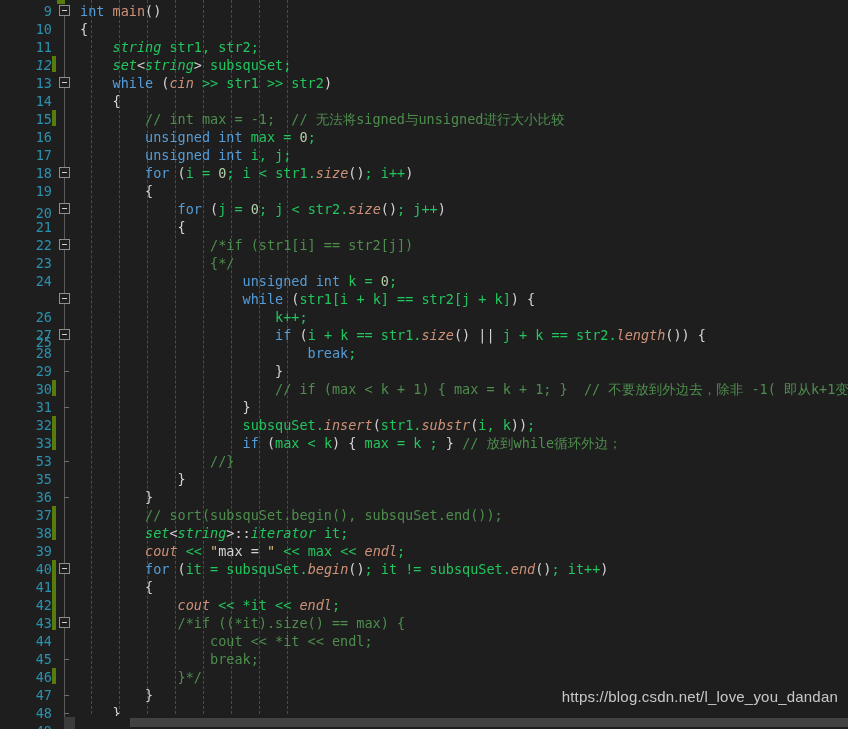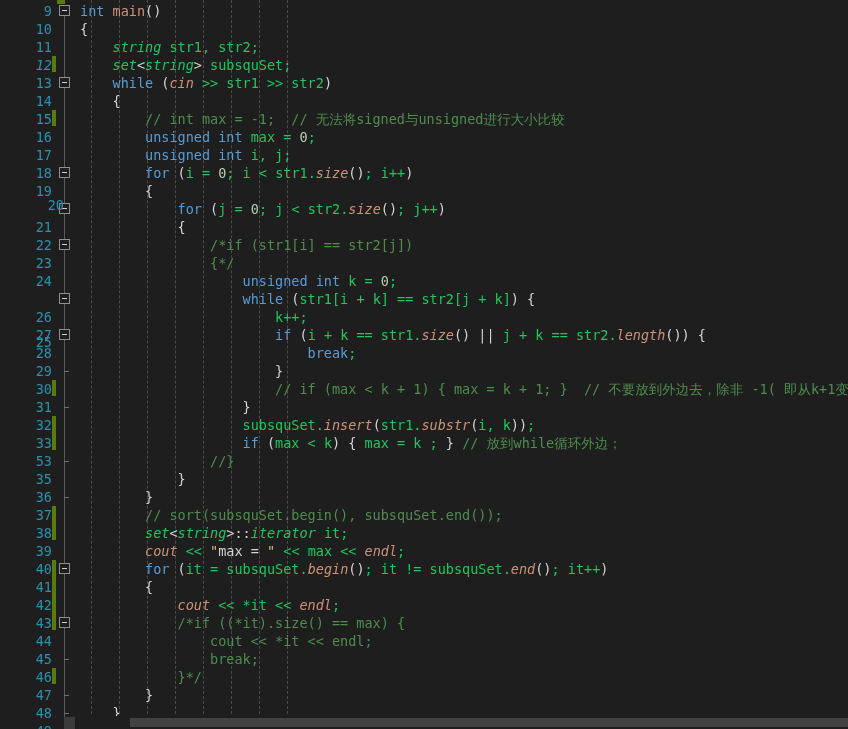--- a/index.html
+++ b/index.html
@@ -199,21 +199,21 @@
       <div class="linenum" style="top: 20px;">10</div>
       <div class="linenum" style="top: 38px;">11</div>
       <div class="linenum" style="top: 56px; font-style: italic;">12</div>
       <div class="linenum" style="top: 74px;">13</div>
       <div class="linenum" style="top: 92px;">14</div>
       <div class="linenum" style="top: 110px;">15</div>
       <div class="linenum" style="top: 128px;">16</div>
       <div class="linenum" style="top: 146px;">17</div>
       <div class="linenum" style="top: 164px;">18</div>
       <div class="linenum" style="top: 182px;">19</div>
-      <div class="linenum" style="top: 196px; padding-left: 12px;">20</div>
+      <div class="linenum" style="top: 204px;">20</div>
       <div class="linenum" style="top: 218px;">21</div>
       <div class="linenum" style="top: 236px;">22</div>
       <div class="linenum" style="top: 254px;">23</div>
       <div class="linenum" style="top: 272px;">24</div>
       <div class="linenum" style="top: 298px; margin-top: 35px;">25</div>
       <div class="linenum" style="top: 308px;">26</div>
       <div class="linenum" style="top: 326px;">27</div>
       <div class="linenum" style="top: 344px;">28</div>
       <div class="linenum" style="top: 362px;">29</div>
       <div class="linenum" style="top: 380px;">30</div>
@@ -233,19 +233,20 @@
       <div class="linenum" style="top: 632px;">44</div>
       <div class="linenum" style="top: 650px;">45</div>
       <div class="linenum" style="top: 668px;">46</div>
       <div class="linenum" style="top: 686px;">47</div>
       <div class="linenum" style="top: 704px;">48</div>
       <div class="linenum" style="top: 722px;">49</div>
     </div>
 
   <div class="code"><div class="guide" style="left: 17px;"></div><div class="guide" style="left: 45px;"></div><div class="guide" style="left: 73px;"></div><div class="guide" style="left: 101px;"></div><div class="guide" style="left: 129px;"></div><div class="guide" style="left: 157px;"></div><div class="guide" style="left: 185px;"></div><div class="guide" style="left: 213px;"></div><div class="line" style="position: absolute; top: 2px; left: 0px;"><span></span><span class="kw">int</span><span class="id"> </span><span class="mainfn">main</span><span class="punc">()</span></div><div class="line" style="position: absolute; top: 20px; left: 0px;"><span></span><span class="brace">{</span></div><div class="line" style="position: absolute; top: 38px; left: 0px;"><span>    </span><span class="typ">string</span><span class="id"> str1, str2;</span></div><div class="line" style="position: absolute; top: 56px; left: 0px;"><span>    </span><span class="typ">set</span><span class="punc">&lt;</span><span class="typ">string</span><span class="punc">&gt;</span><span class="id"> subsquSet;</span></div><div class="line" style="position: absolute; top: 74px; left: 0px;"><span>    </span><span class="kw">while</span><span class="id"> </span><span class="punc">(</span><span class="fnc">cin</span><span class="id"> &gt;&gt; str1 &gt;&gt; str2</span><span class="punc">)</span></div><div class="line" style="position: absolute; top: 92px; left: 0px;"><span>    </span><span class="brace">{</span></div><div class="line" style="position: absolute; top: 110px; left: 0px;"><span>        </span><span class="cmt">// int max = -1;  // 无法将signed与unsigned进行大小比较</span></div><div class="line" style="position: absolute; top: 128px; left: 0px;"><span>        </span><span class="kw">unsigned int</span><span class="id"> max = </span><span class="num">0</span><span class="id">;</span></div><div class="line" style="position: absolute; top: 146px; left: 0px;"><span>        </span><span class="kw">unsigned int</span><span class="id"> i, j;</span></div><div class="line" style="position: absolute; top: 164px; left: 0px;"><span>        </span><span class="kw">for</span><span class="id"> </span><span class="punc">(</span><span class="id">i = </span><span class="num">0</span><span class="id">; i &lt; str1.</span><span class="fnc">size</span><span class="punc">()</span><span class="id">; i++</span><span class="punc">)</span></div><div class="line" style="position: absolute; top: 182px; left: 0px;"><span>        </span><span class="brace">{</span></div><div class="line" style="position: absolute; top: 200px; left: 0px;"><span>            </span><span class="kw">for</span><span class="id"> </span><span class="punc">(</span><span class="id">j = </span><span class="num">0</span><span class="id">; j &lt; str2.</span><span class="fnc">size</span><span class="punc">()</span><span class="id">; j++</span><span class="punc">)</span></div><div class="line" style="position: absolute; top: 218px; left: 0px;"><span>            </span><span class="brace">{</span></div><div class="line" style="position: absolute; top: 236px; left: 0px;"><span>                </span><span class="cmt">/*if (str1[i] == str2[j])</span></div><div class="line" style="position: absolute; top: 254px; left: 0px;"><span>                </span><span class="cmt">{*/</span></div><div class="line" style="position: absolute; top: 272px; left: 0px;"><span>                    </span><span class="kw">unsigned int</span><span class="id"> k = </span><span class="num">0</span><span class="id">;</span></div><div class="line" style="position: absolute; top: 290px; left: 0px;"><span>                    </span><span class="kw">while</span><span class="id"> </span><span class="punc">(</span><span class="id">str1[i + k] == str2[j + k]</span><span class="punc">)</span><span class="id"> </span><span class="brace">{</span></div><div class="line" style="position: absolute; top: 308px; left: 0px;"><span>                        </span><span class="id">k++;</span></div><div class="line" style="position: absolute; top: 326px; left: 0px;"><span>                        </span><span class="kw">if</span><span class="id"> </span><span class="punc">(</span><span class="id">i + k == str1.</span><span class="fnc">size</span><span class="punc">()</span><span class="id"> </span><span class="punc">||</span><span class="id"> j + k == str2.</span><span class="fnc">length</span><span class="punc">()</span><span class="punc">)</span><span class="id"> </span><span class="brace">{</span></div><div class="line" style="position: absolute; top: 344px; left: 0px;"><span>                            </span><span class="kw">break</span><span class="id">;</span></div><div class="line" style="position: absolute; top: 362px; left: 0px;"><span>                        </span><span class="brace">}</span></div><div class="line" style="position: absolute; top: 380px; left: 0px;"><span>                        </span><span class="cmt">// if (max &lt; k + 1) { max = k + 1; }  // 不要放到外边去，除非 -1( 即从k+1变为k即可)</span></div><div class="line" style="position: absolute; top: 398px; left: 0px;"><span>                    </span><span class="brace">}</span></div><div class="line" style="position: absolute; top: 416px; left: 0px;"><span>                    </span><span class="id">subsquSet.</span><span class="fnc">insert</span><span class="punc">(</span><span class="id">str1.</span><span class="fnc">substr</span><span class="punc">(</span><span class="id">i, k</span><span class="punc">))</span><span class="id">;</span></div><div class="line" style="position: absolute; top: 434px; left: 0px;"><span>                    </span><span class="kw">if</span><span class="id"> </span><span class="punc">(</span><span class="id">max &lt; k</span><span class="punc">)</span><span class="id"> </span><span class="brace">{</span><span class="id"> max = k ; </span><span class="brace">}</span><span class="id"> </span><span class="cmt">// 放到while循环外边；</span></div><div class="line" style="position: absolute; top: 452px; left: 0px;"><span>                </span><span class="cmt">//}</span></div><div class="line" style="position: absolute; top: 470px; left: 0px;"><span>            </span><span class="brace">}</span></div><div class="line" style="position: absolute; top: 488px; left: 0px;"><span>        </span><span class="brace">}</span></div><div class="line" style="position: absolute; top: 506px; left: 0px;"><span>        </span><span class="cmt">// sort(subsquSet.begin(), subsquSet.end());</span></div><div class="line" style="position: absolute; top: 524px; left: 0px;"><span>        </span><span class="typ">set</span><span class="punc">&lt;</span><span class="typ">string</span><span class="punc">&gt;</span><span class="punc">::</span><span class="typ">iterator</span><span class="id"> it;</span></div><div class="line" style="position: absolute; top: 542px; left: 0px;"><span>        </span><span class="fnc">cout</span><span class="id"> &lt;&lt; </span><span class="quote">"</span><span class="str">max = </span><span class="quote">"</span><span class="id"> &lt;&lt; max &lt;&lt; </span><span class="fnc">endl</span><span class="id">;</span></div><div class="line" style="position: absolute; top: 560px; left: 0px;"><span>        </span><span class="kw">for</span><span class="id"> </span><span class="punc">(</span><span class="id">it = subsquSet.</span><span class="fnc">begin</span><span class="punc">()</span><span class="id">; it != subsquSet.</span><span class="fnc">end</span><span class="punc">()</span><span class="id">; it++</span><span class="punc">)</span></div><div class="line" style="position: absolute; top: 578px; left: 0px;"><span>        </span><span class="brace">{</span></div><div class="line" style="position: absolute; top: 596px; left: 0px;"><span>            </span><span class="fnc">cout</span><span class="id"> &lt;&lt; *it &lt;&lt; </span><span class="fnc">endl</span><span class="id">;</span></div><div class="line" style="position: absolute; top: 614px; left: 0px;"><span>            </span><span class="cmt">/*if ((*it).size() == max) {</span></div><div class="line" style="position: absolute; top: 632px; left: 0px;"><span>                </span><span class="cmt">cout &lt;&lt; *it &lt;&lt; endl;</span></div><div class="line" style="position: absolute; top: 650px; left: 0px;"><span>                </span><span class="cmt">break;</span></div><div class="line" style="position: absolute; top: 668px; left: 0px;"><span>            </span><span class="cmt">}*/</span></div><div class="line" style="position: absolute; top: 686px; left: 0px;"><span>        </span><span class="brace">}</span></div><div class="line" style="position: absolute; top: 704px; left: 0px;"><span>    </span><span class="brace">}</span></div><div class="line" style="position: absolute; top: 722px; left: 0px;"><span>    </span><span class="kw">return</span><span class="id"> </span><span class="num">0</span><span class="id">;</span></div></div>
 
+  <div class="watermark">https://blog.csdn.net/l_love_you_dandan</div>
 
   <div class="hscroll">
     <div class="hscroll-thumb"></div>
   </div>
   <div class="hscroll-corner"></div>
 
 </div>
 
 </body></html>

